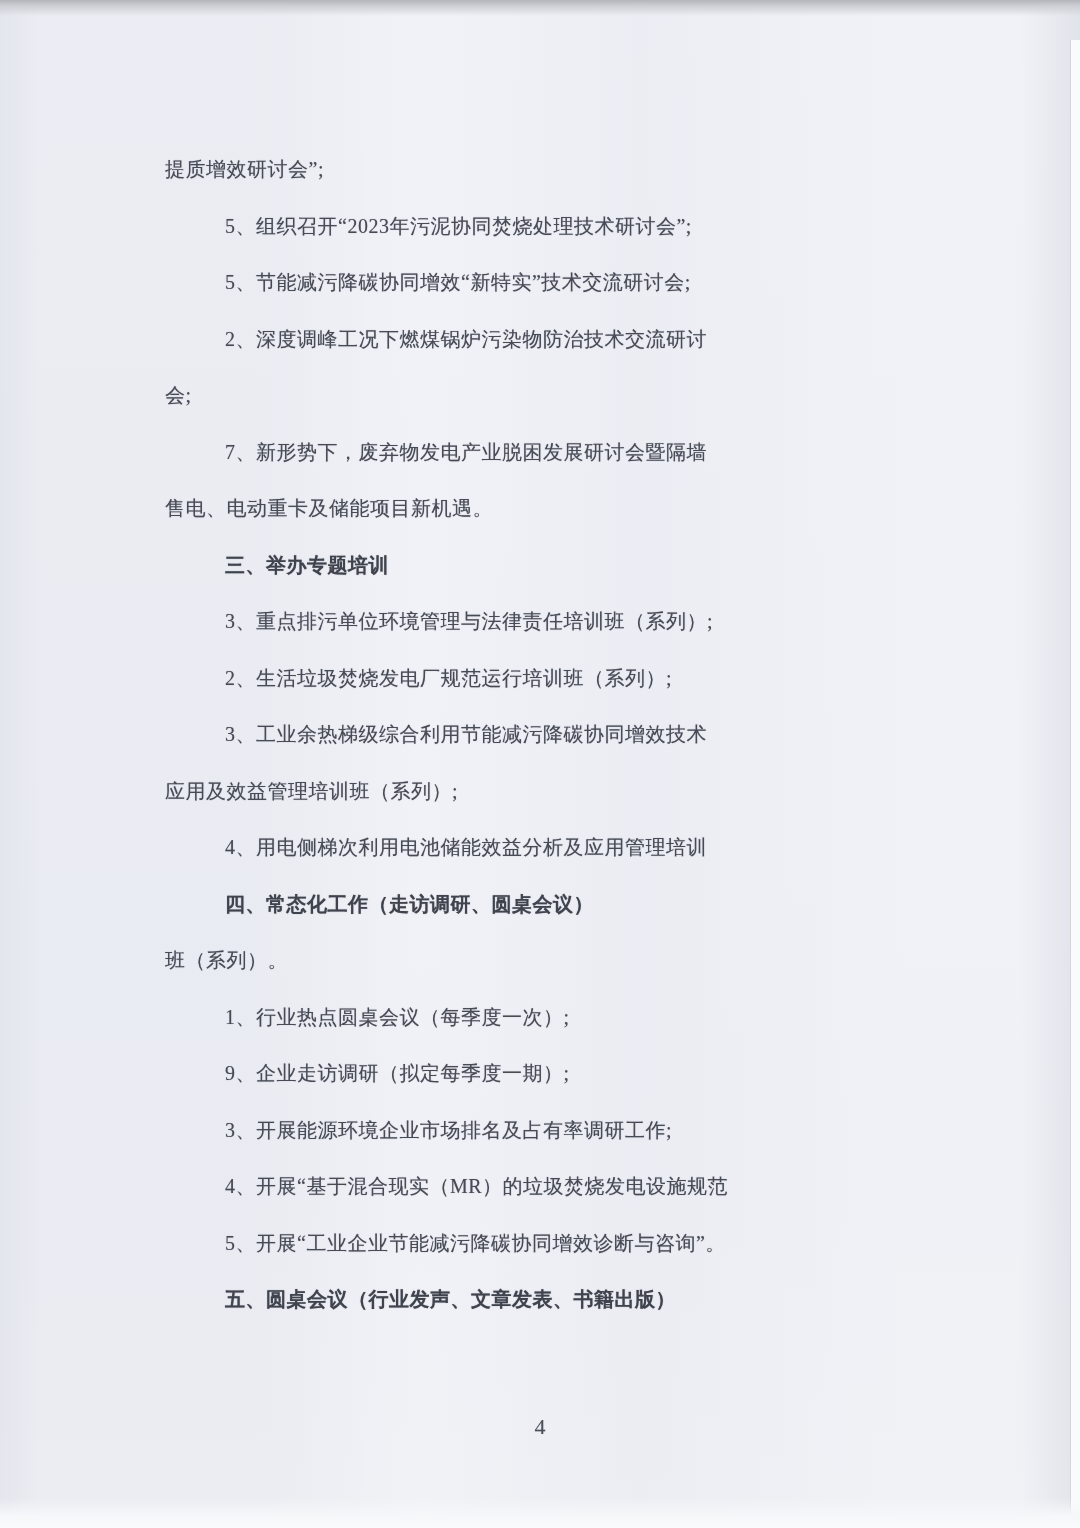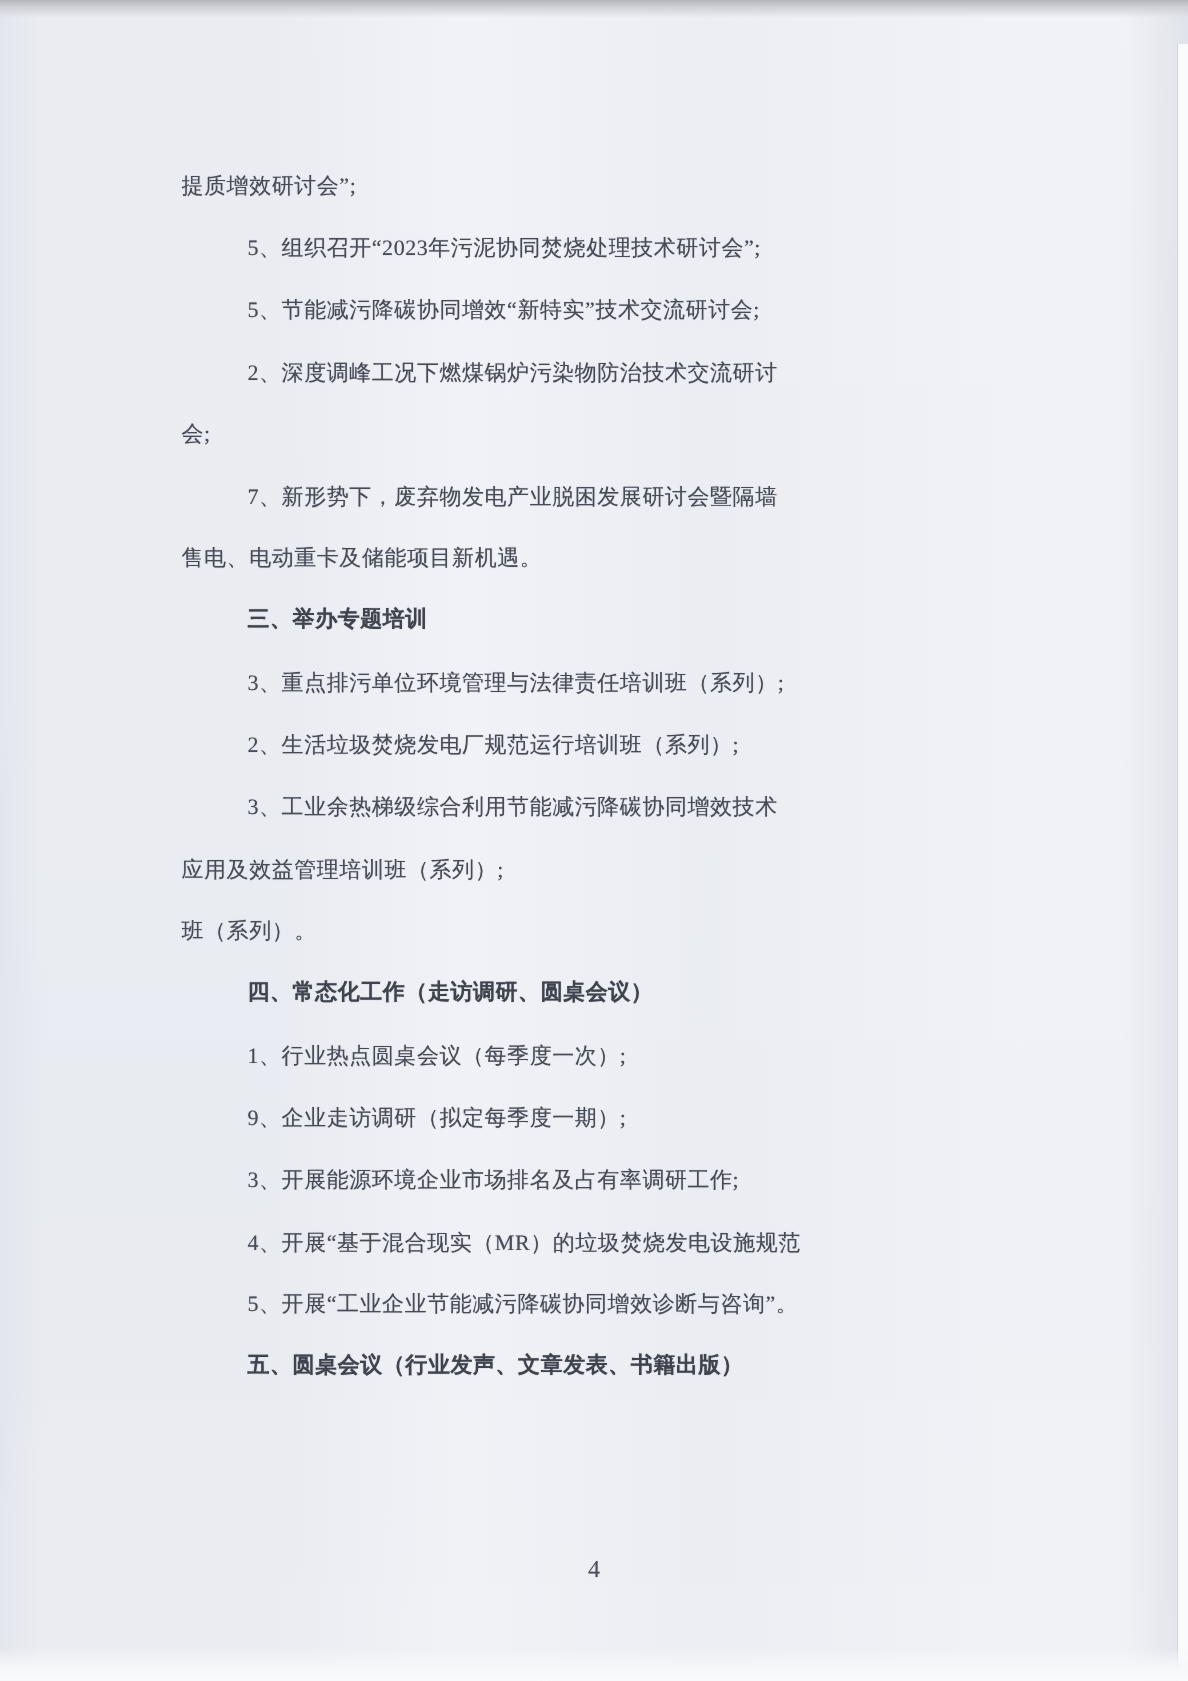--- a/index.html
+++ b/index.html
@@ -51,21 +51,21 @@
     line-height: 56.5px;
     height: 56.5px;
     white-space: nowrap;
     font-size: 20px;
     letter-spacing: 0.5px;
     color: #474b56;
     text-shadow: 0 0 1px rgba(71, 75, 86, 0.45);
   }
   .ind { padding-left: 60px; }
   .heading {
-    font-family: Liberation Mono, monospace;
+    font-family: Liberation Sans, sans-serif;
     font-weight: 700;
     color: #3f434d;
     text-shadow: 0 0 1px rgba(63, 67, 77, 0.5);
   }
   .page-num {
     position: absolute;
     top: 1412px;
     left: 0;
     width: 1080px;
     text-align: center;
@@ -87,22 +87,23 @@
     <div class="line ind">5、节能减污降碳协同增效“新特实”技术交流研讨会;</div>
     <div class="line ind">2、深度调峰工况下燃煤锅炉污染物防治技术交流研讨</div>
     <div class="line">会;</div>
     <div class="line ind">7、新形势下，废弃物发电产业脱困发展研讨会暨隔墙</div>
     <div class="line">售电、电动重卡及储能项目新机遇。</div>
     <div class="line ind heading">三、举办专题培训</div>
     <div class="line ind">3、重点排污单位环境管理与法律责任培训班（系列）;</div>
     <div class="line ind">2、生活垃圾焚烧发电厂规范运行培训班（系列）;</div>
     <div class="line ind">3、工业余热梯级综合利用节能减污降碳协同增效技术</div>
     <div class="line">应用及效益管理培训班（系列）;</div>
+    <div class="line ind">4、用电侧梯次利用电池储能效益分析及应用管理培训</div>
+    <div class="line ind heading">四、常态化工作（走访调研、圆桌会议）</div>
     <div class="line">班（系列）。</div>
-    <div class="line ind heading">四、常态化工作（走访调研、圆桌会议）</div>
     <div class="line ind">1、行业热点圆桌会议（每季度一次）;</div>
     <div class="line ind">9、企业走访调研（拟定每季度一期）;</div>
     <div class="line ind">3、开展能源环境企业市场排名及占有率调研工作;</div>
     <div class="line ind">4、开展“基于混合现实（MR）的垃圾焚烧发电设施规范</div>
     <div class="line ind">5、开展“工业企业节能减污降碳协同增效诊断与咨询”。</div>
     <div class="line ind heading">五、圆桌会议（行业发声、文章发表、书籍出版）</div>
   </div>
 
   <div class="page-num">4</div>
 

